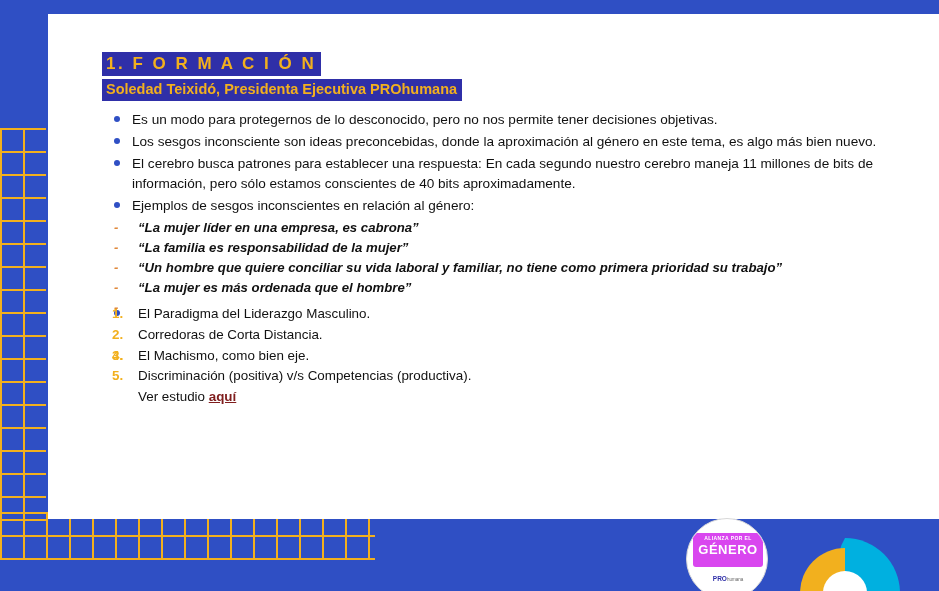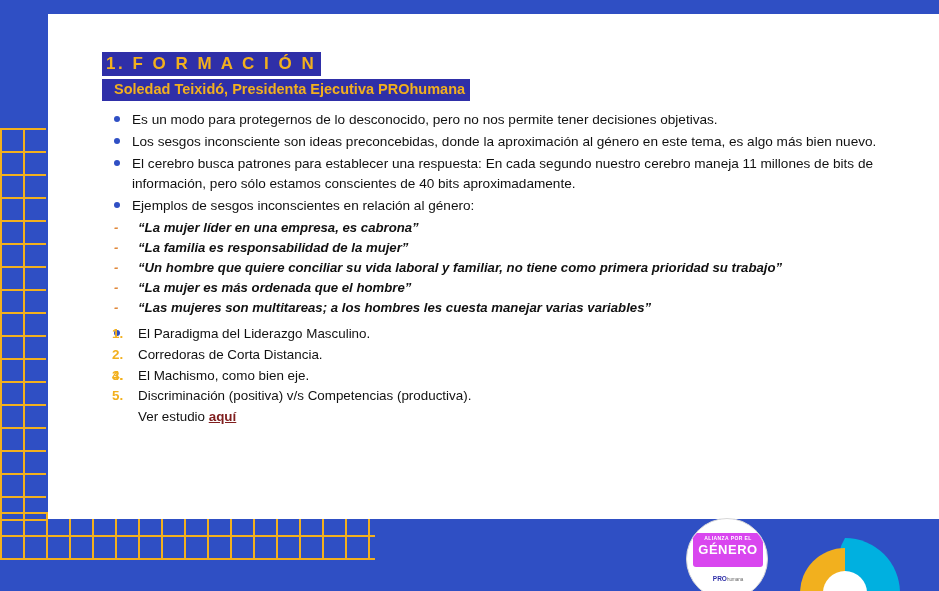--- a/index.html
+++ b/index.html
@@ -74,21 +74,21 @@
     letter-spacing: 2.5px;
     padding: 2px 5px 2px 4px;
     line-height: 1.15;
   }
   .subtitle-line {
     display: inline-block;
     background: #2f2fa8;
     color: #f2b01e;
     font-weight: bold;
     font-size: 14.5px;
-    padding: 2px 5px 3px 12px;
+    padding: 2px 5px 3px 4px;
     margin-top: 3px;
     line-height: 1.2;
   }
   ul.bullets {
     list-style: none;
     margin: 9px 0 0 0;
     padding: 0;
   }
   ul.bullets > li {
     position: relative;
@@ -273,21 +273,20 @@
         <li>
           <span class="dash">-</span>
           <span>“Un hombre que quiere conciliar su vida laboral y familiar, no tiene como primera prioridad su trabajo”</span>
         </li>
         <li>
           <span class="dash">-</span>
           <span>“La mujer es más ordenada que el hombre”</span>
         </li>
         <li>
           <span class="dash">-</span>
-          <span>“Las mujeres son multitareas; a los hombres les cuesta manejar varias variables”</span>
         </li>
       </ul>
 
       <ul class="bullets" style="margin-top:6px;">
         <li>
           <span class="dot"></span>
         </li>
       </ul>
 
       <ol class="numbered">

